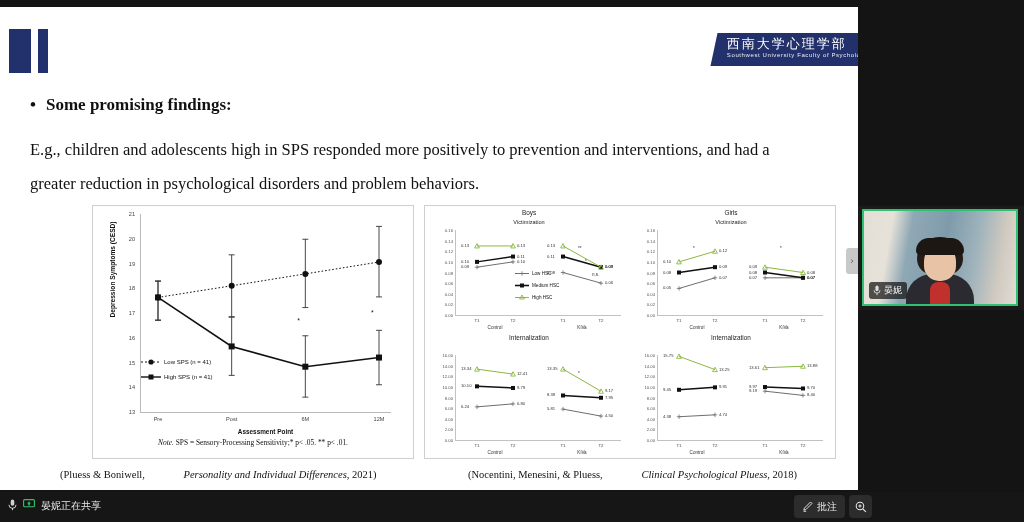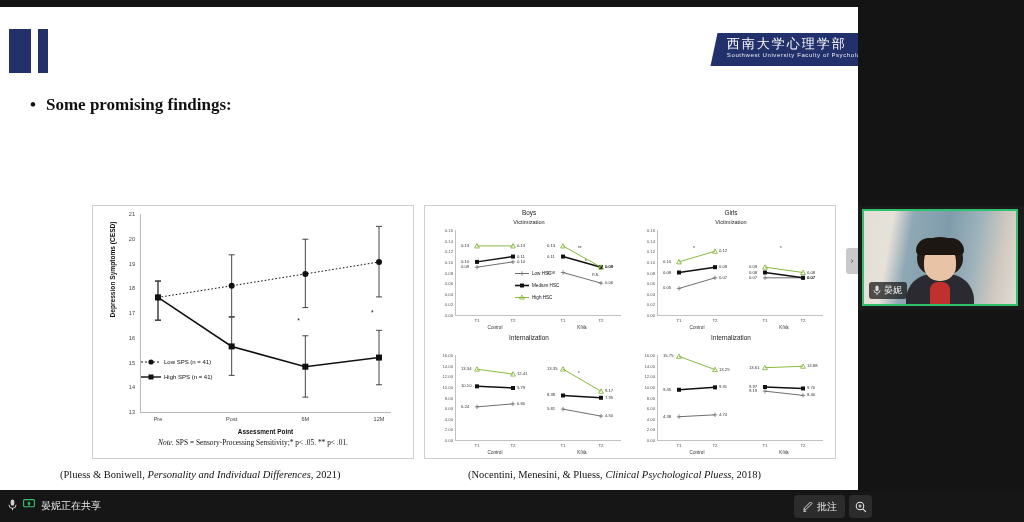--- a/index.html
+++ b/index.html
@@ -52,21 +52,21 @@
   .sub .yt{position:absolute;right:0;width:24px;text-align:right;font-family:"Liberation Sans",sans-serif;font-size:4.2px;color:#555;}
   .sub .xt{position:absolute;top:110px;width:24px;text-align:center;font-family:"Liberation Sans",sans-serif;font-size:4.4px;color:#444;}
   .sub .gl{position:absolute;top:117px;width:60px;text-align:center;font-family:"Liberation Sans",sans-serif;font-size:4.6px;color:#333;}
   .vlbl{position:absolute;font-family:"Liberation Sans",sans-serif;font-size:4.2px;color:#333;white-space:nowrap;}
   .sig{position:absolute;font-family:"Liberation Sans",sans-serif;font-size:4.6px;color:#333;}
   .legR{position:absolute;font-family:"Liberation Sans",sans-serif;font-size:4.6px;color:#111;}
   .legR div{display:flex;align-items:center;gap:3px;margin-bottom:5px;}
 
   .citeL{position:absolute;left:60px;top:462px;font-size:10.5px;color:#111;}
   .citeR{position:absolute;left:468px;top:462px;font-size:10.5px;color:#111;}
-  .citeL i,.citeR i{}
+  .citeL i,.citeR i{margin-left:36px;}
 
   
   .vidwrap{position:absolute;left:858px;top:206px;width:166px;height:104px;background:#1b1b1b;}
   .vid{position:absolute;left:4px;top:3px;width:156px;height:97px;border:2px solid #2ec26e;box-sizing:border-box;overflow:hidden;
        background:linear-gradient(100deg,#e3ded6 0%,#e6e1d9 18%,#8fa8b4 30%,#7f9bab 52%,#9db2bb 70%,#cfc9c0 86%,#e1dcd4 100%);}
   .person-hair{position:absolute;left:50%;top:26px;margin-left:-23px;width:46px;height:38px;background:#241c18;border-radius:24px 24px 18px 18px;}
   .person-face{position:absolute;left:50%;top:34px;margin-left:-16px;width:32px;height:36px;background:#e8c3a6;border-radius:16px 16px 15px 15px;}
   .person-hair2{position:absolute;left:50%;top:27px;margin-left:-24px;width:48px;height:17px;background:#1d1714;border-radius:24px 24px 8px 8px;}
   .person-body{position:absolute;left:50%;bottom:0;margin-left:-34px;width:68px;height:30px;background:#2a2a30;border-radius:26px 26px 0 0;}
   .person-scarf{position:absolute;left:50%;bottom:0;margin-left:-10px;width:20px;height:22px;background:#c0302c;border-radius:8px 8px 0 0;}
@@ -103,20 +103,21 @@
       <div class="logo-inner">
         <div class="logo-cn">西南大学心理学部</div>
         <div class="logo-en">Southwest University Faculty of Psychology</div>
       </div>
     </div>
 
     <div class="bullet">
       <span class="dot">•</span><span>Some promising findings:</span>
     </div>
 
+    <div class="para">E.g., children and adolescents high in SPS responded more positively to prevention and interventions, and had a greater reduction in psychological disorders and problem behaviors.</div>
 
     <div class="figL">
       <div class="axisY"></div>
       <div class="axisX"></div>
       <div class="ylab">Depression Symptoms (CESD)</div>
 
       <div id="L-yticks">
           <div class="ytick" style="left: 20px; top: 203px;">13</div>
           <div class="ytick" style="left: 20px; top: 178.25px;">14</div>
           <div class="ytick" style="left: 20px; top: 153.5px;">15</div>

